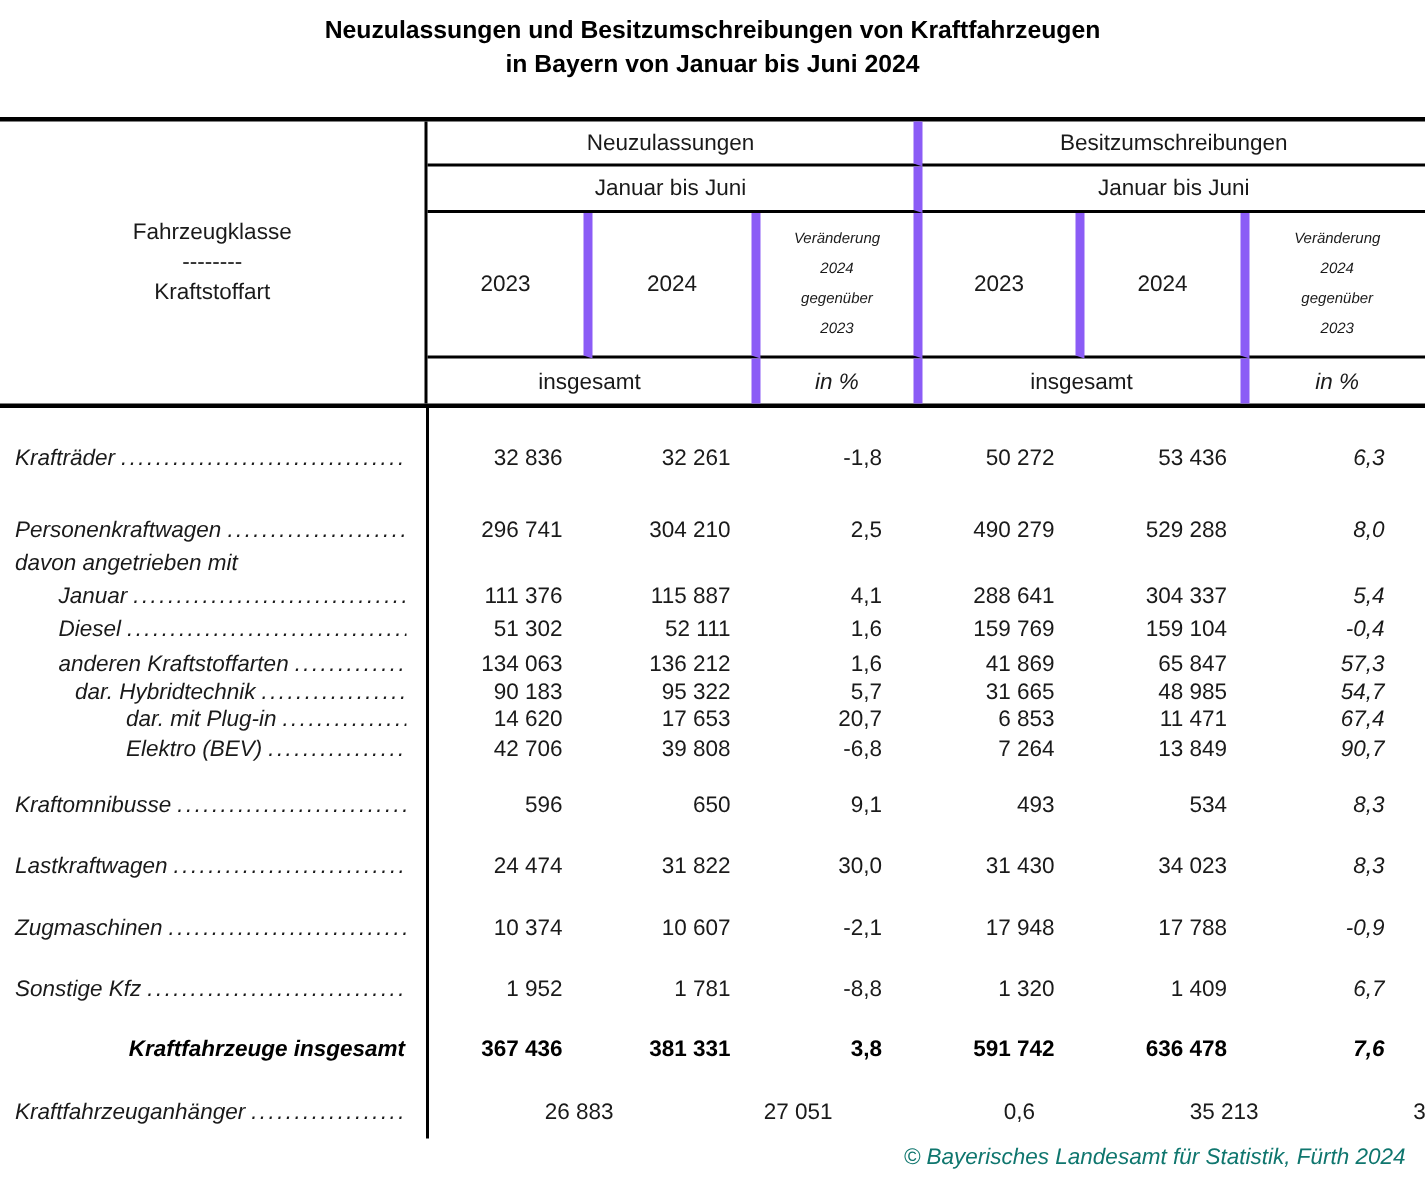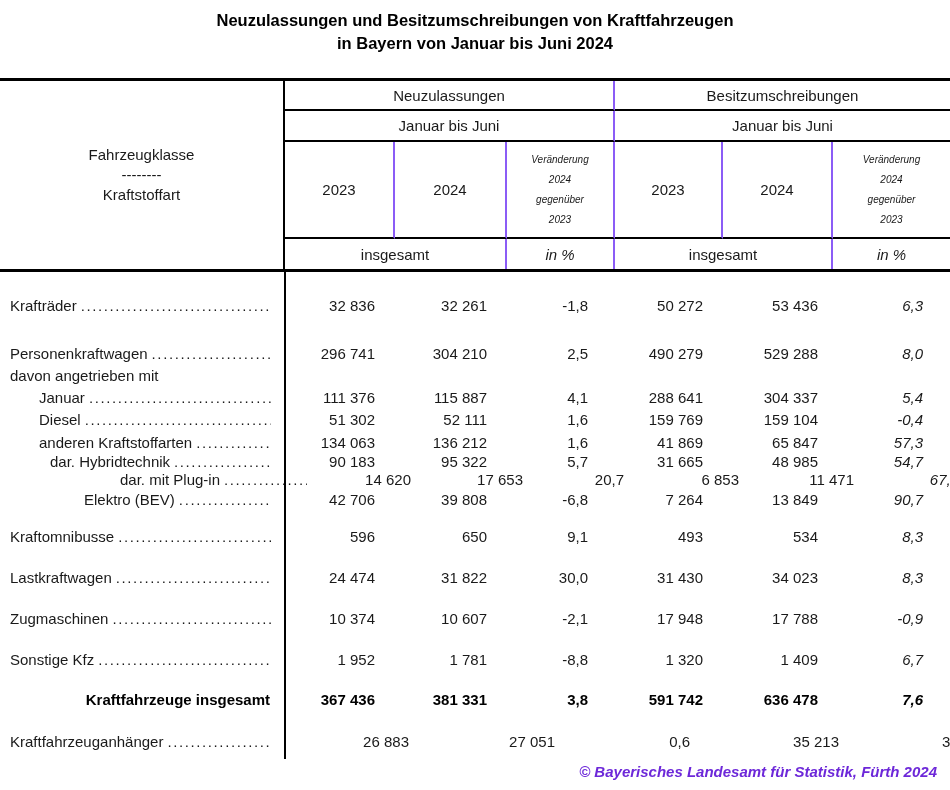--- a/index.html
+++ b/index.html
@@ -23,21 +23,21 @@
     border-top:3px solid #000;
     border-bottom:3px solid #000;
     font-size:15px;
   }
   .thead > div { display:flex; align-items:center; justify-content:center; text-align:center; }
   .stub {
     grid-column:1; grid-row:1/5;
     flex-direction:column; border-right:2px solid #000;
     line-height:20px; gap:0;
   }
-  .bR { border-right:2px solid #8b5cf6; }
+  .bR { border-right:6px solid #8b5cf6; }
   .bB { border-bottom:2px solid #000; }
   .grp1 { grid-column:2/5; grid-row:1; }
   .grp2 { grid-column:5/8; grid-row:1; }
   .per1 { grid-column:2/5; grid-row:2; }
   .per2 { grid-column:5/8; grid-row:2; }
   .y1 { grid-column:2; grid-row:3; }
   .y2 { grid-column:3; grid-row:3; }
   .ch1 { grid-column:4; grid-row:3; }
   .y3 { grid-column:5; grid-row:3; }
   .y4 { grid-column:6; grid-row:3; }
@@ -58,49 +58,49 @@
     grid-template-columns:285px 110px 112px 108px 108px 110px 117px;
     line-height:16px; align-items:baseline;
   }
   .tbody .row:nth-child(1)  { margin-top:25px; }
   .tbody .row:nth-child(2)  { margin-top:32px; }
   .tbody .row:nth-child(3)  { margin-top:6px; }
   .tbody .row:nth-child(4)  { margin-top:6px; }
   .tbody .row:nth-child(5)  { margin-top:6px; }
   .tbody .row:nth-child(6)  { margin-top:7px; }
   .tbody .row:nth-child(7)  { margin-top:3px; }
-  .tbody .row:nth-child(8)  { margin-top:2px;padding-left:36px; }
+  .tbody .row:nth-child(8)  { margin-top:2px; }
   .tbody .row:nth-child(9)  { margin-top:4px; }
   .tbody .row:nth-child(10) { margin-top:21px; }
   .tbody .row:nth-child(11) { margin-top:25px; }
   .tbody .row:nth-child(12) { margin-top:25px; }
   .tbody .row:nth-child(13) { margin-top:25px; }
   .tbody .row:nth-child(14) { margin-top:24px; }
   .tbody .row:nth-child(15) { margin-top:26px;gap:34px; }
-  .lbl { display:flex; align-items:flex-end; overflow:hidden; }
+  .lbl { display:flex; align-items:flex-end; overflow:hidden;font-style:italic; }
   .ind0 { padding-left:10px; }
   .ind1 { padding-left:39px; }
   .ind2 { padding-left:50px; }
   .ind3 { padding-left:84px; }
   .dots {
     flex:1; overflow:hidden; white-space:nowrap;
     letter-spacing:1.6px; margin:0 14px 0 4px; color:#1a1a1a;
   }
   .num { text-align:right; white-space:nowrap; }
   .c1 { padding-right:20px; }
   .c2 { padding-right:20px; }
   .c3 { padding-right:27px; }
   .c4 { padding-right:20px; }
   .c5 { padding-right:15px; }
   .c6 { padding-right:27px; font-style:italic; }
   .row.total { font-weight:bold; color:#000; }
   .row.total .lbl { justify-content:flex-end; padding-right:15px; }
   .footer {
     position:absolute; top:763px; right:13px;
-    font-style:italic; font-size:15px; color:#6d28d9;font-weight:bold;
+    font-style:italic; font-size:15px; color:#0f766e;
   }
 </style>
 </head>
 <body>
 
 <div class="page-title">
   <div>Neuzulassungen und Besitzumschreibungen von Kraftfahrzeugen</div>
   <div>in Bayern von Januar bis Juni 2024</div>
 </div>
 

